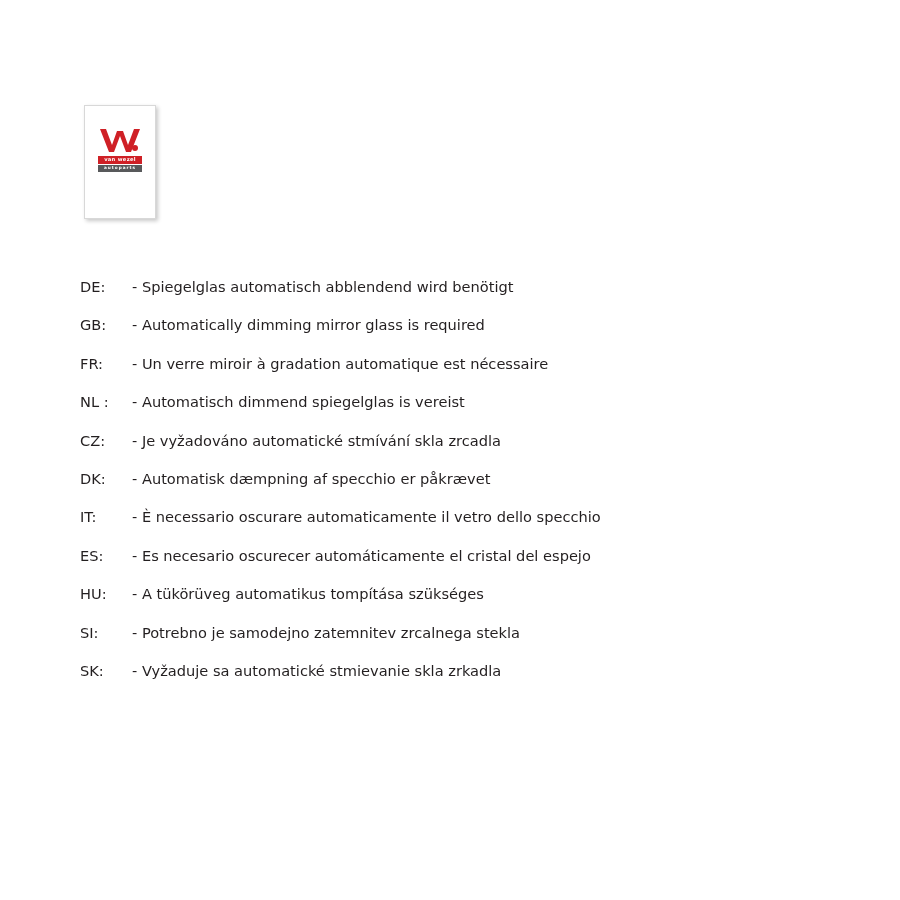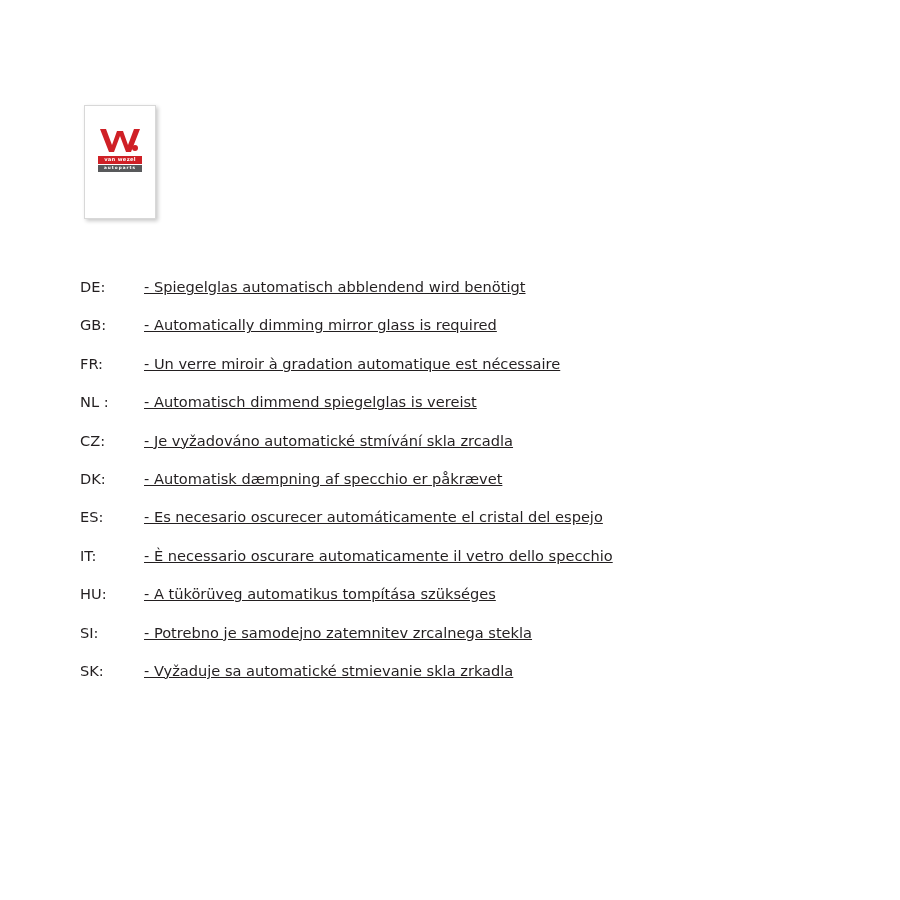--- a/index.html
+++ b/index.html
@@ -83,37 +83,35 @@
   .lang-list {
     position: absolute;
     left: 80px;
     top: 268px;
     width: 760px;
   }
   .lang-row {
     display: flex;
     align-items: flex-end;
     height: 38.4px;
-    gap: 12px;
   }
   .lang-code {
     width: 52px;
     flex: 0 0 52px;
     font-size: 14.6px;
     line-height: 38.4px;
     color: #231f20;
     white-space: nowrap;
   }
   .lang-text {
     flex: 1 1 auto;
     font-size: 14.6px;
     line-height: 38.4px;
     color: #231f20;
     white-space: nowrap;
-    text-decoration: underline;
   }
 </style>
 </head>
 <body>
 
 <div class="page">
 
   <div class="logo-wrap">
     <div class="logo-card">
       <div class="logo-inner">
@@ -154,27 +152,27 @@
       <span class="lang-text">- Je vyžadováno automatické stmívání skla zrcadla</span>
     </div>
 
 
     <div class="lang-row">
       <span class="lang-code">DK:</span>
       <span class="lang-text">- Automatisk dæmpning af specchio er påkrævet</span>
     </div>
 
     <div class="lang-row">
-      <span class="lang-code">ES:</span>
-      <span class="lang-text">- Es necesario oscurecer automáticamente el cristal del espejo</span>
+      <span class="lang-code">IT:</span>
+      <span class="lang-text">- È necessario oscurare automaticamente il vetro dello specchio</span>
     </div>
 
     <div class="lang-row">
-      <span class="lang-code">IT:</span>
-      <span class="lang-text">- È necessario oscurare automaticamente il vetro dello specchio</span>
+      <span class="lang-code">ES:</span>
+      <span class="lang-text">- Es necesario oscurecer automáticamente el cristal del espejo</span>
     </div>
 
 
 
     <div class="lang-row">
       <span class="lang-code">HU:</span>
       <span class="lang-text">- A tükörüveg automatikus tompítása szükséges</span>
     </div>
 
     <div class="lang-row">

